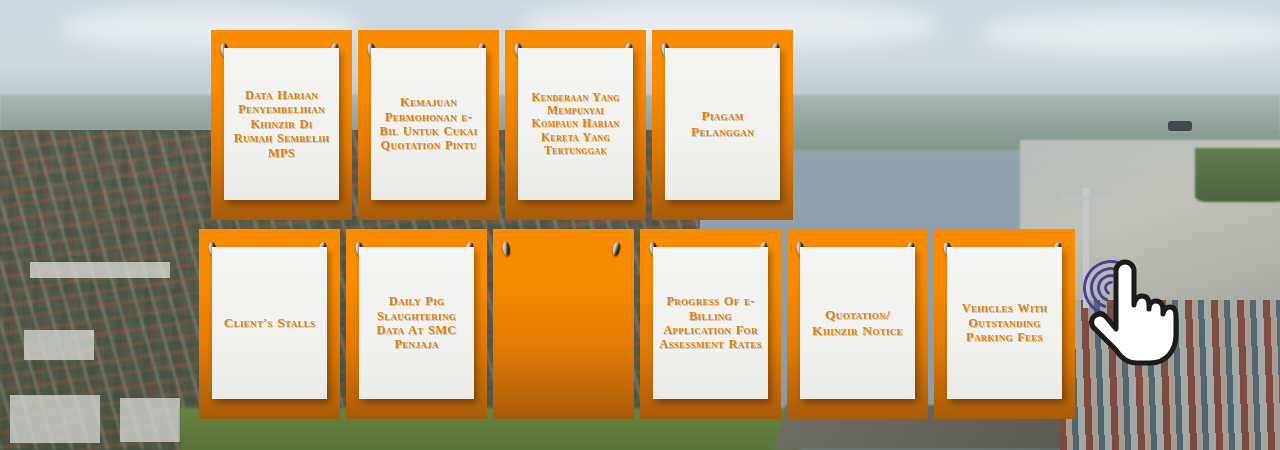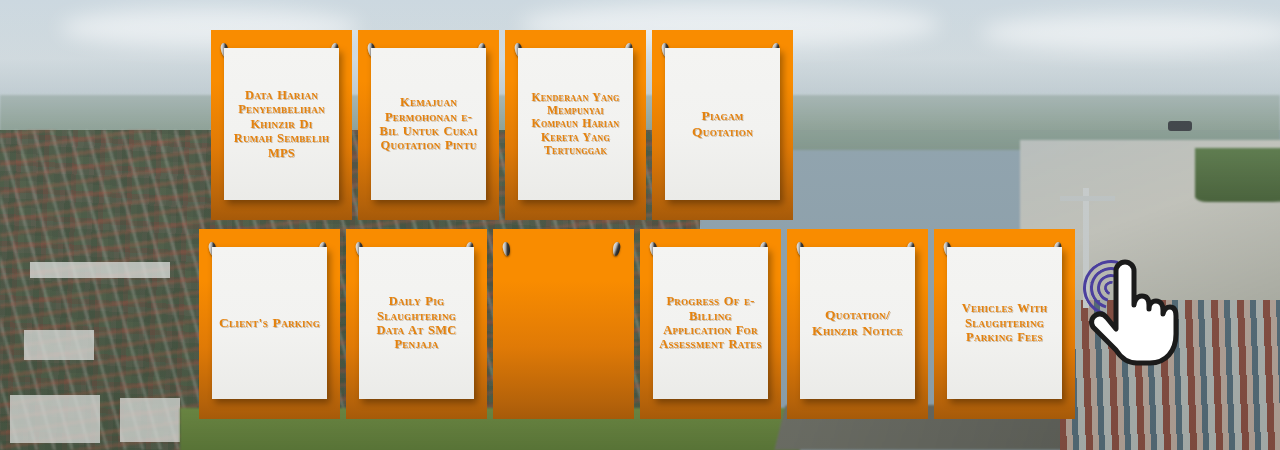--- a/index.html
+++ b/index.html
@@ -271,33 +271,33 @@
         <div class="pin right"></div>
         <div class="paper">
           <div class="card-title tiny">Kenderaan Yang Mempunyai Kompaun Harian Kereta Yang Tertunggak</div>
         </div>
       </div>
 
       <div class="card">
         <div class="pin left"></div>
         <div class="pin right"></div>
         <div class="paper">
-          <div class="card-title">Piagam Quotation</div>
+          <div class="card-title">Piagam Pelanggan</div>
         </div>
       </div>
 
 
     </div>
 
     <div class="panel-row row-2">
       <div class="card">
         <div class="pin left"></div>
         <div class="pin right"></div>
         <div class="paper">
-          <div class="card-title">Client's Parking</div>
+          <div class="card-title">Client's Stalls</div>
         </div>
       </div>
 
       <div class="card">
         <div class="pin left"></div>
         <div class="pin right"></div>
         <div class="paper">
           <div class="card-title small">Daily Pig Slaughtering Data At SMC Penjaja</div>
         </div>
       </div>
@@ -320,21 +320,21 @@
         <div class="pin right"></div>
         <div class="paper">
           <div class="card-title">Quotation/ Khinzir Notice</div>
         </div>
       </div>
 
       <div class="card">
         <div class="pin left"></div>
         <div class="pin right"></div>
         <div class="paper">
-          <div class="card-title small">Vehicles With Slaughtering Parking Fees</div>
+          <div class="card-title small">Vehicles With Outstanding Parking Fees</div>
         </div>
       </div>
     </div>
 
   </div>
 
   <div class="cursor-layer">
     <div class="ripple r1"></div>
     <div class="ripple r2"></div>
     <div class="ripple r3"></div>

